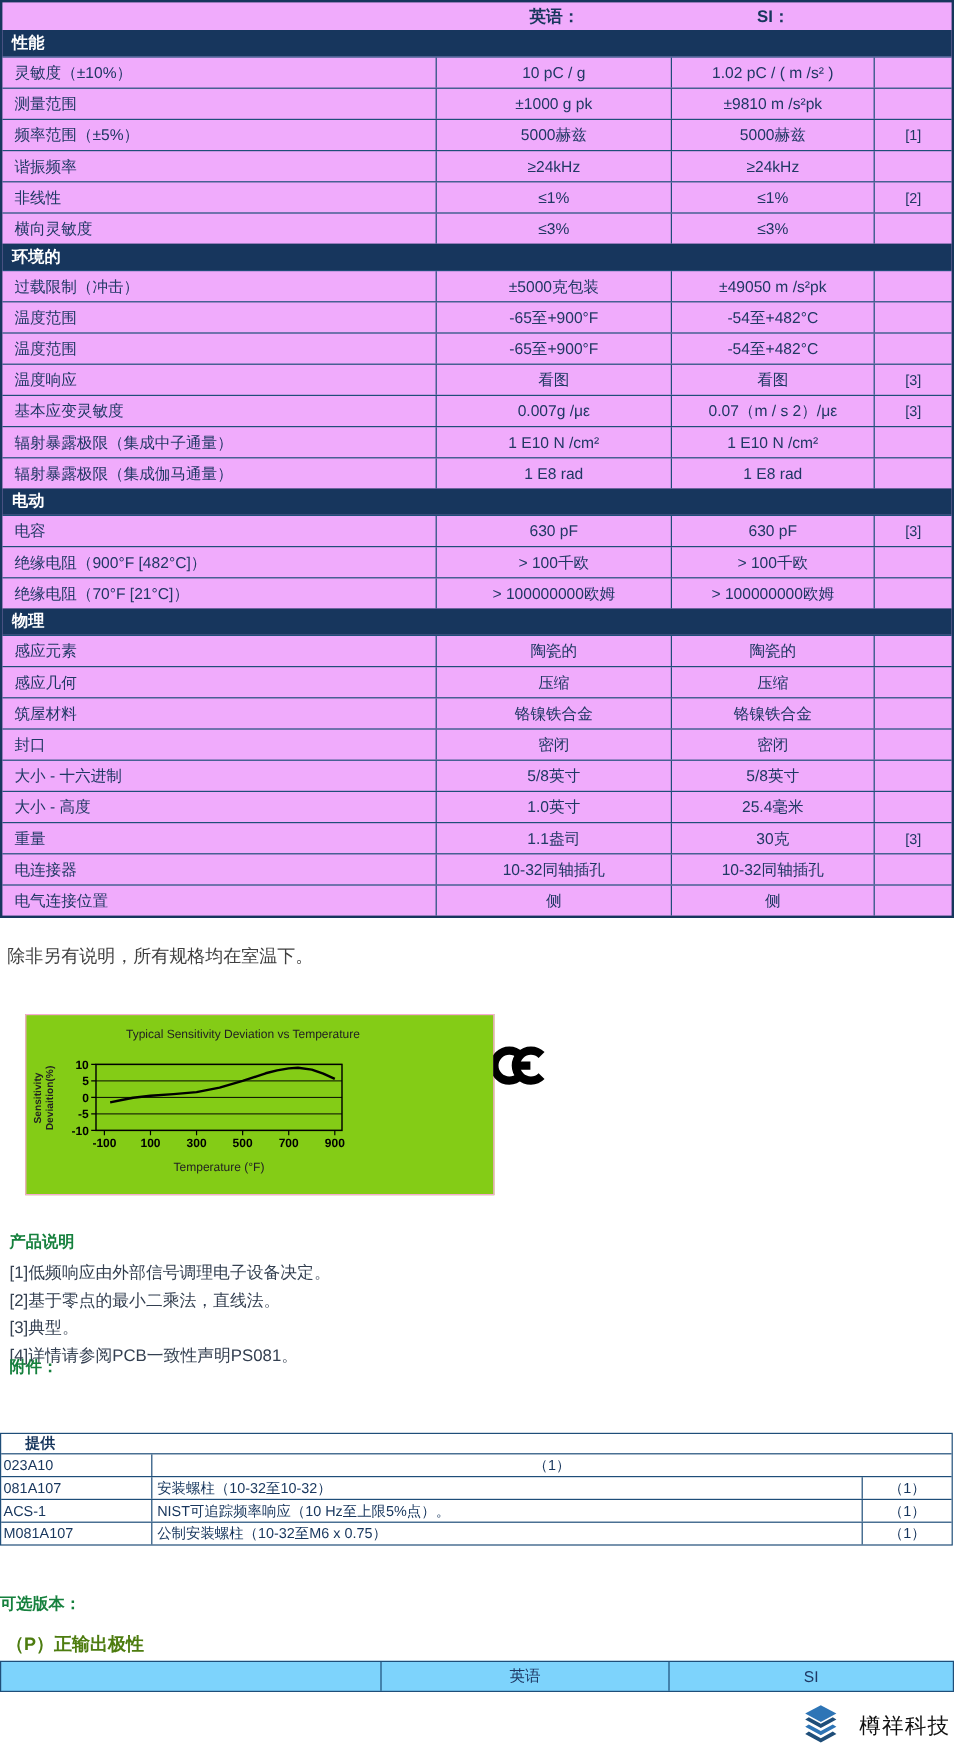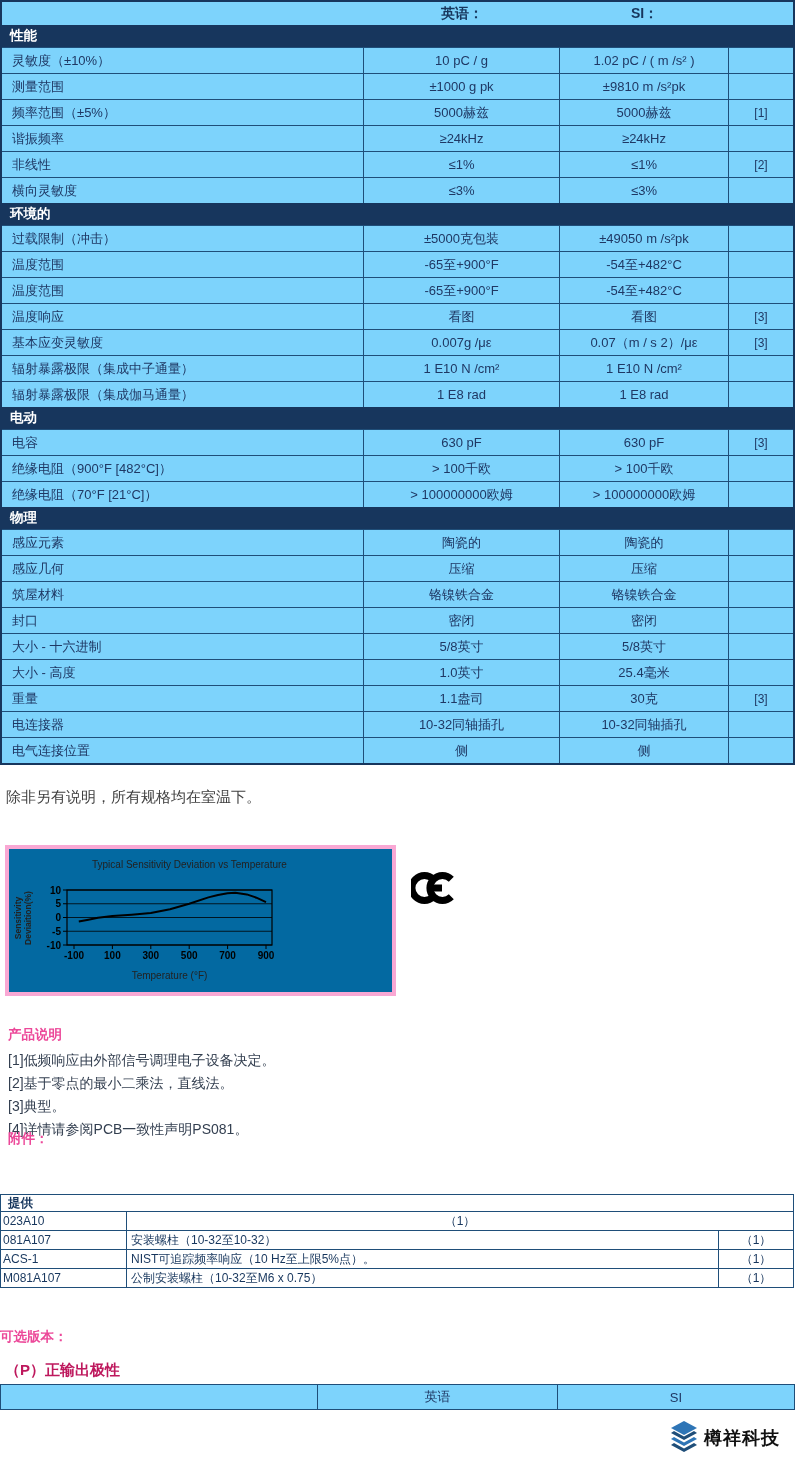--- a/index.html
+++ b/index.html
@@ -1,66 +1,66 @@
 <!DOCTYPE html>
 <html><head>
 <meta charset="utf-8">
 <style>
   html,body{margin:0;padding:0;background:#fff;}
   .page{position:relative;width:795px;height:1462px;background:#ffffff;
         font-family:"Liberation Sans","DejaVu Sans",sans-serif;overflow:hidden;}
 
   
-  .spec-table{position:absolute;left:0;top:0;width:795px;border:2px solid #17365D;box-sizing:border-box;background:#7dd3fc;}
+  .spec-table{position:absolute;left:0;top:0;width:795px;border:2px solid #17365D;box-sizing:border-box;background:#f0abfc;}
   .sp-row{display:flex;width:100%;}
   .sp-head{height:23px;}
   .sp-head .cell{border:none;font-weight:bold;font-size:14px;color:#17365D;}
   .sec-bar{height:22px;background:#17365D;color:#fff;font-size:13.5px;font-weight:bold;
            line-height:22px;padding-left:8px;box-sizing:border-box;}
   .data-row{height:25px;border-top:1px solid #1F4E79;}
   .cell{display:flex;align-items:center;box-sizing:border-box;font-size:13px;color:#1F3864;overflow:hidden;white-space:nowrap;}
   .c1{width:362px;padding-left:10px;border-right:1px solid #1F4E79;}
   .c2{width:196px;justify-content:center;border-right:1px solid #1F4E79;}
   .c3{width:169px;justify-content:center;border-right:1px solid #1F4E79;}
   .c4{flex:1;justify-content:center;font-size:12px;}
   .sp-head .c1,.sp-head .c2,.sp-head .c3{border-right:none;}
 
   
   .intro{position:absolute;left:6px;top:788px;font-size:15px;color:#404040;}
 
   
-  .chart-box{position:absolute;left:5px;top:845px;width:391px;height:151px;
-             border:4px solid #f9a8d4;box-sizing:border-box;background:#0369a1;}
+  .chart-box{position:absolute;left:21px;top:845px;width:391px;height:151px;
+             border:1px solid #f9a8d4;box-sizing:border-box;background:#84cc16;}
   .ce{position:absolute;left:411px;top:869px;}
 
   
-  .h-blue{position:absolute;font-size:13.5px;font-weight:bold;color:#ec4899;}
+  .h-blue{position:absolute;font-size:13.5px;font-weight:bold;color:#15803d;}
   .notes{position:absolute;left:8px;top:1049px;font-size:14px;color:#333F50;line-height:23px;}
 
   
   .acc-table{position:absolute;left:0;top:1194px;width:794px;border:1px solid #1F4E79;box-sizing:border-box;background:#fff;}
-  .acc-head{height:16px;font-size:12.5px;font-weight:bold;color:#17365D;line-height:16px;padding-left:7px;}
+  .acc-head{height:16px;font-size:12.5px;font-weight:bold;color:#17365D;line-height:16px;padding-left:20px;}
   .acc-row{display:flex;height:18px;border-top:1px solid #1F4E79;}
   .acc-cell{display:flex;align-items:center;font-size:12px;color:#17365D;box-sizing:border-box;white-space:nowrap;overflow:hidden;}
   .a1{width:126px;padding-left:2px;border-right:1px solid #1F4E79;}
   .a2{width:592px;padding-left:4px;border-right:1px solid #1F4E79;}
   .a3{flex:1;justify-content:center;}
 
   
-  .opt-item{position:absolute;left:5px;top:1361px;font-size:15px;font-weight:bold;color:#be185d;}
+  .opt-item{position:absolute;left:5px;top:1361px;font-size:15px;font-weight:bold;color:#4d7c0f;}
   .bot-table{position:absolute;left:0;top:1384px;width:795px;height:26px;border:1px solid #1F4E79;
              box-sizing:border-box;display:flex;background:#7dd3fc;}
   .bt-cell{display:flex;align-items:center;justify-content:center;font-size:13px;color:#1F3864;box-sizing:border-box;}
   .b1{width:317px;border-right:1px solid #1F4E79;}
   .b2{width:240px;border-right:1px solid #1F4E79;}
   .b3{flex:1;}
 
   
   .logo{position:absolute;left:668px;top:1420px;display:flex;align-items:center;}
-  .logo-text{font-size:18px;font-weight:bold;color:#111;letter-spacing:1px;}
+  .logo-text{font-size:18px;font-weight:normal;color:#111;letter-spacing:1px;margin-left:12px;}
 
   svg text{font-family:"Liberation Sans","DejaVu Sans",sans-serif;}
 </style>
 </head>
 <body>
 
 <div class="page">
 
   <div class="spec-table">
     <div class="sp-row sp-head">

